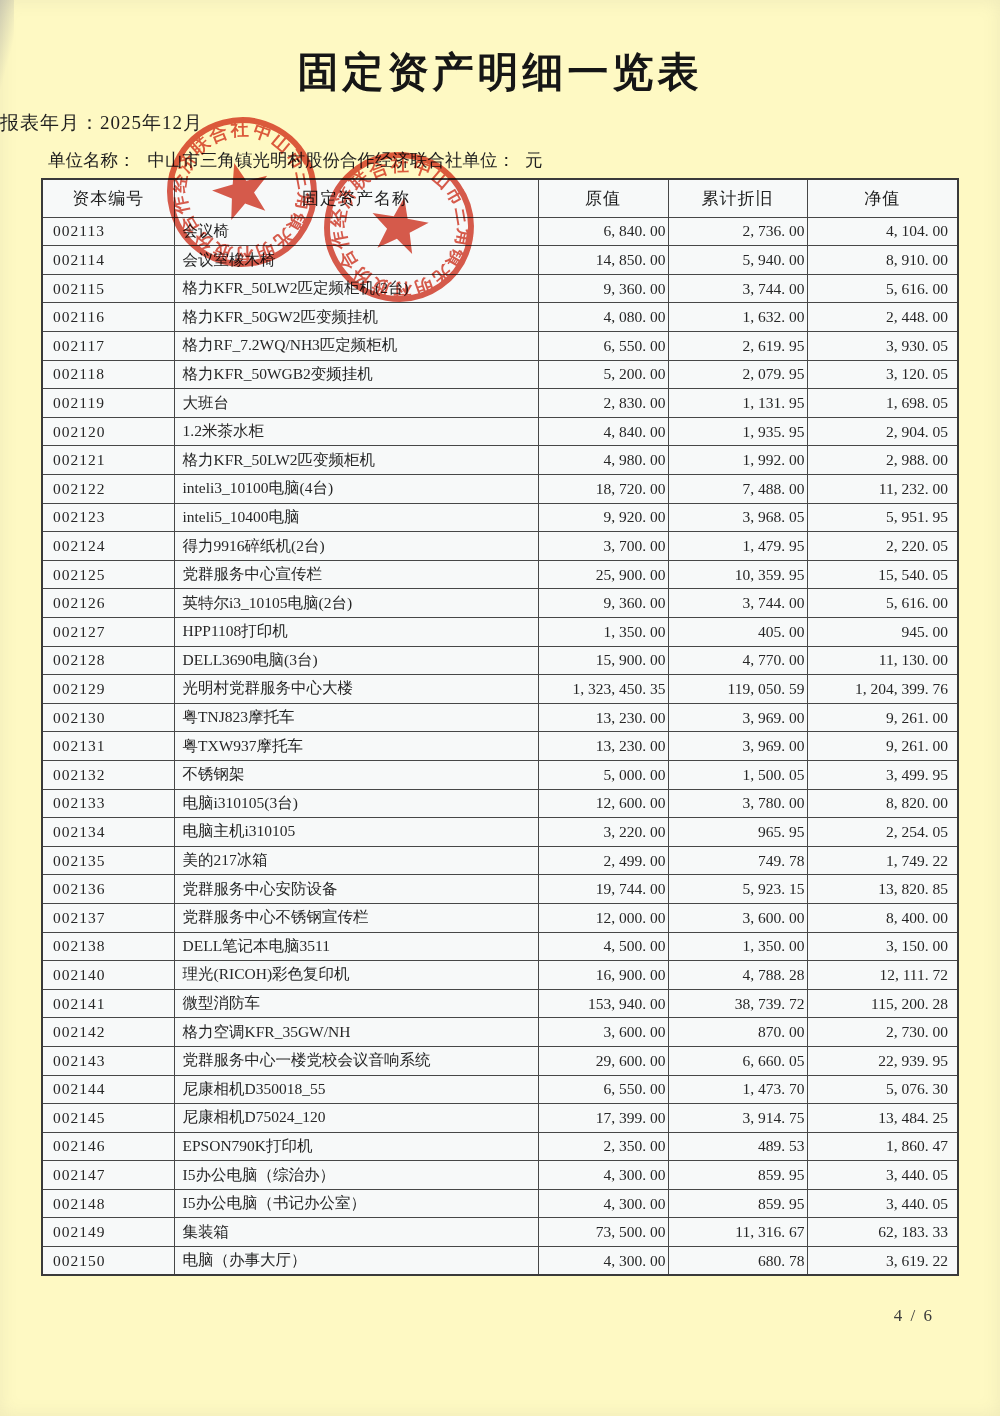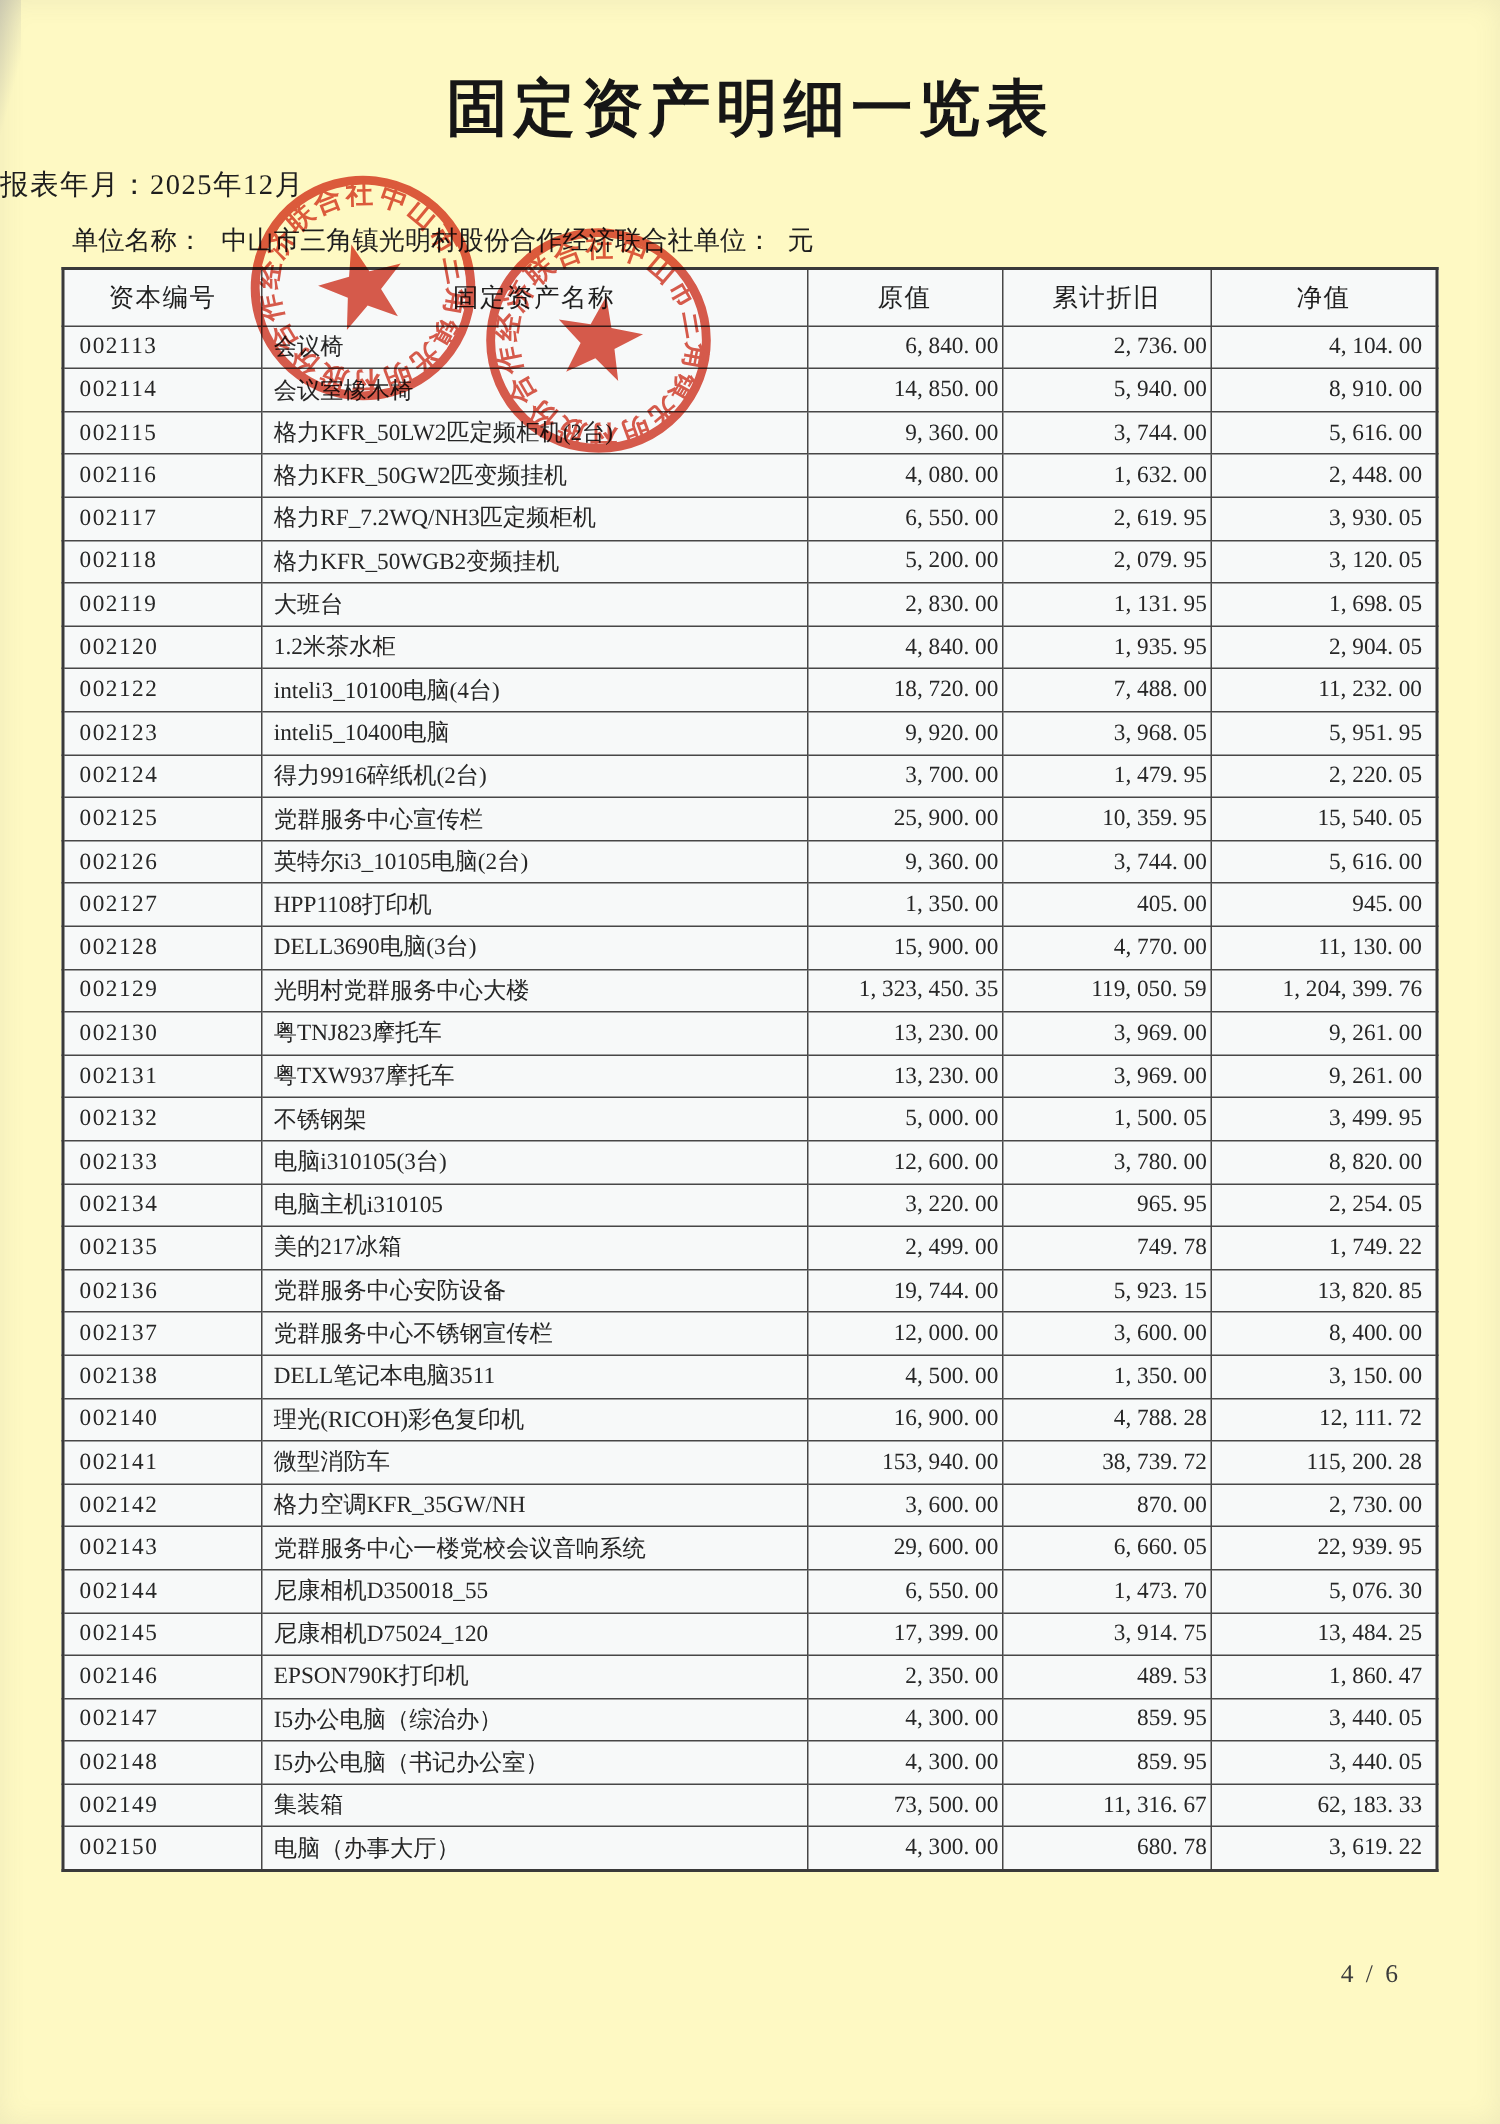--- a/index.html
+++ b/index.html
@@ -193,20 +193,27 @@
           <td class="c4">1, 698. 05</td>
         </tr>
         <tr>
           <td class="c0">002120</td>
           <td class="c1">1.2米茶水柜</td>
           <td class="c2">4, 840. 00</td>
           <td class="c3">1, 935. 95</td>
           <td class="c4">2, 904. 05</td>
         </tr>
         <tr>
+          <td class="c0">002121</td>
+          <td class="c1">格力KFR_50LW2匹变频柜机</td>
+          <td class="c2">4, 980. 00</td>
+          <td class="c3">1, 992. 00</td>
+          <td class="c4">2, 988. 00</td>
+        </tr>
+        <tr>
           <td class="c0">002122</td>
           <td class="c1">inteli3_10100电脑(4台)</td>
           <td class="c2">18, 720. 00</td>
           <td class="c3">7, 488. 00</td>
           <td class="c4">11, 232. 00</td>
         </tr>
         <tr>
           <td class="c0">002123</td>
           <td class="c1">inteli5_10400电脑</td>
           <td class="c2">9, 920. 00</td>

